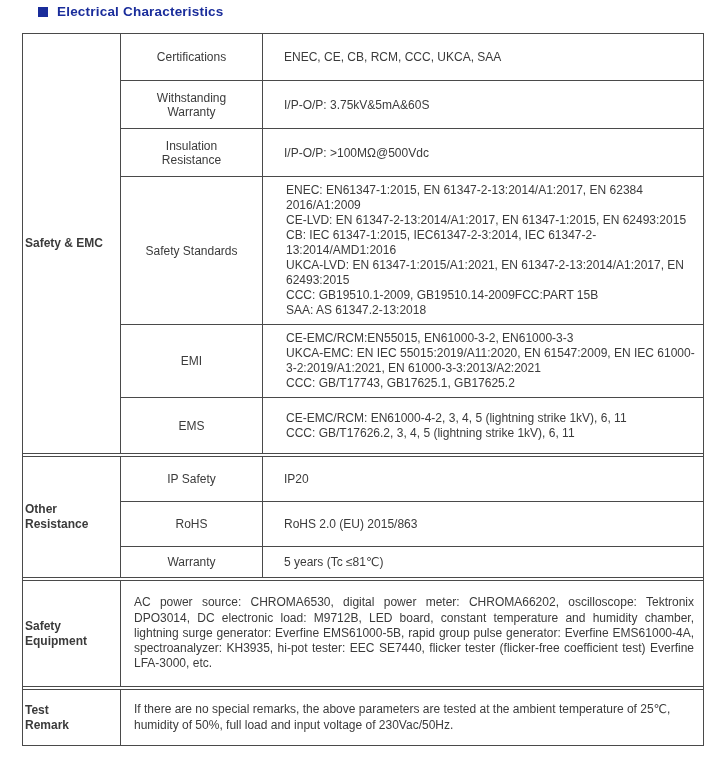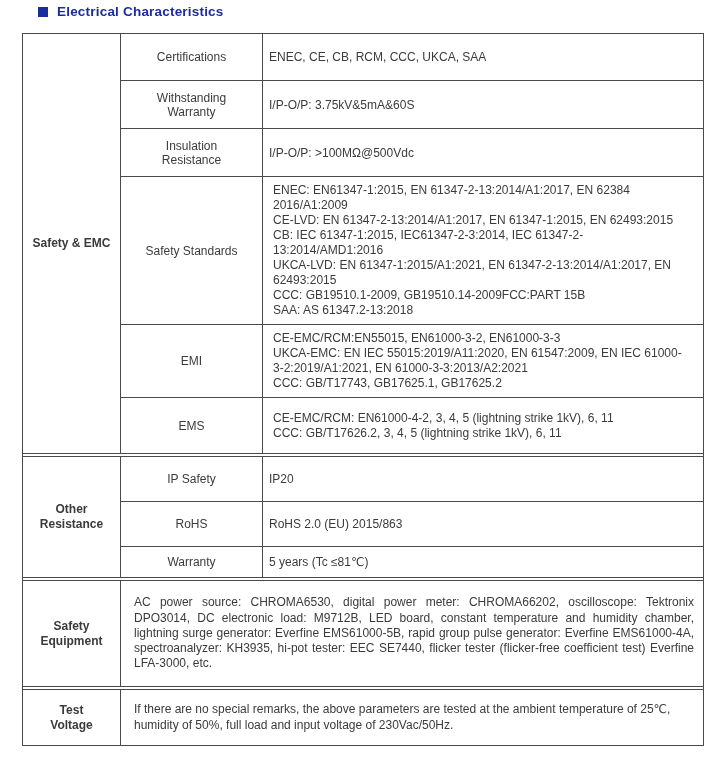--- a/index.html
+++ b/index.html
@@ -30,33 +30,33 @@
     position:absolute;left:22px;top:33px;
     width:681px;border-collapse:collapse;table-layout:fixed;
     font-size:12px;
   }
   table.spec td{
     border:1px solid var(--border);
     vertical-align:middle;
     background:#ffffff;
   }
   td.group{
-    text-align:center;font-weight:bold;
+    font-weight:bold;
     white-space:pre-line;line-height:15px;
     padding:2px;
   }
   td.param{
     text-align:center;padding:2px 16px;
   }
   td.value{
-    padding:3px 8px 3px 6px;
+    padding:3px 8px 3px 21px;
   }
   td.value.multiline{
     white-space:pre-line;line-height:15px;
-    padding:6px 6px 6px 10px;
+    padding:6px 6px 6px 23px;
   }
   td.value.freeform{
     line-height:15.3px;
     padding:6px 9px 6px 13px;
   }
   td.value.justified{
     text-align:justify;
   }
   tr.spacer-row td{
     height:3px;padding:0;line-height:0;font-size:0;
@@ -144,17 +144,17 @@
 Equipment</td>
     <td class="value freeform justified" colspan="2">AC power source: CHROMA6530, digital power meter: CHROMA66202, oscilloscope: Tektronix DPO3014, DC electronic load: M9712B, LED board, constant temperature and humidity chamber, lightning surge generator: Everfine EMS61000-5B, rapid group pulse generator: Everfine EMS61000-4A, spectroanalyzer: KH3935, hi-pot tester: EEC SE7440, flicker tester (flicker-free coefficient test) Everfine LFA-3000, etc.</td>
   </tr>
 
   <tr class="spacer-row">
         <td colspan="3"></td>
       </tr>
 
   <tr style="height:56px">
     <td class="group">Test
-Voltage</td>
+Remark</td>
     <td class="value freeform" colspan="2">If there are no special remarks, the above parameters are tested at the ambient temperature of 25℃, humidity of 50%, full load and input voltage of 230Vac/50Hz.</td>
   </tr>
 </tbody>
   </table>
 
 </body></html>

